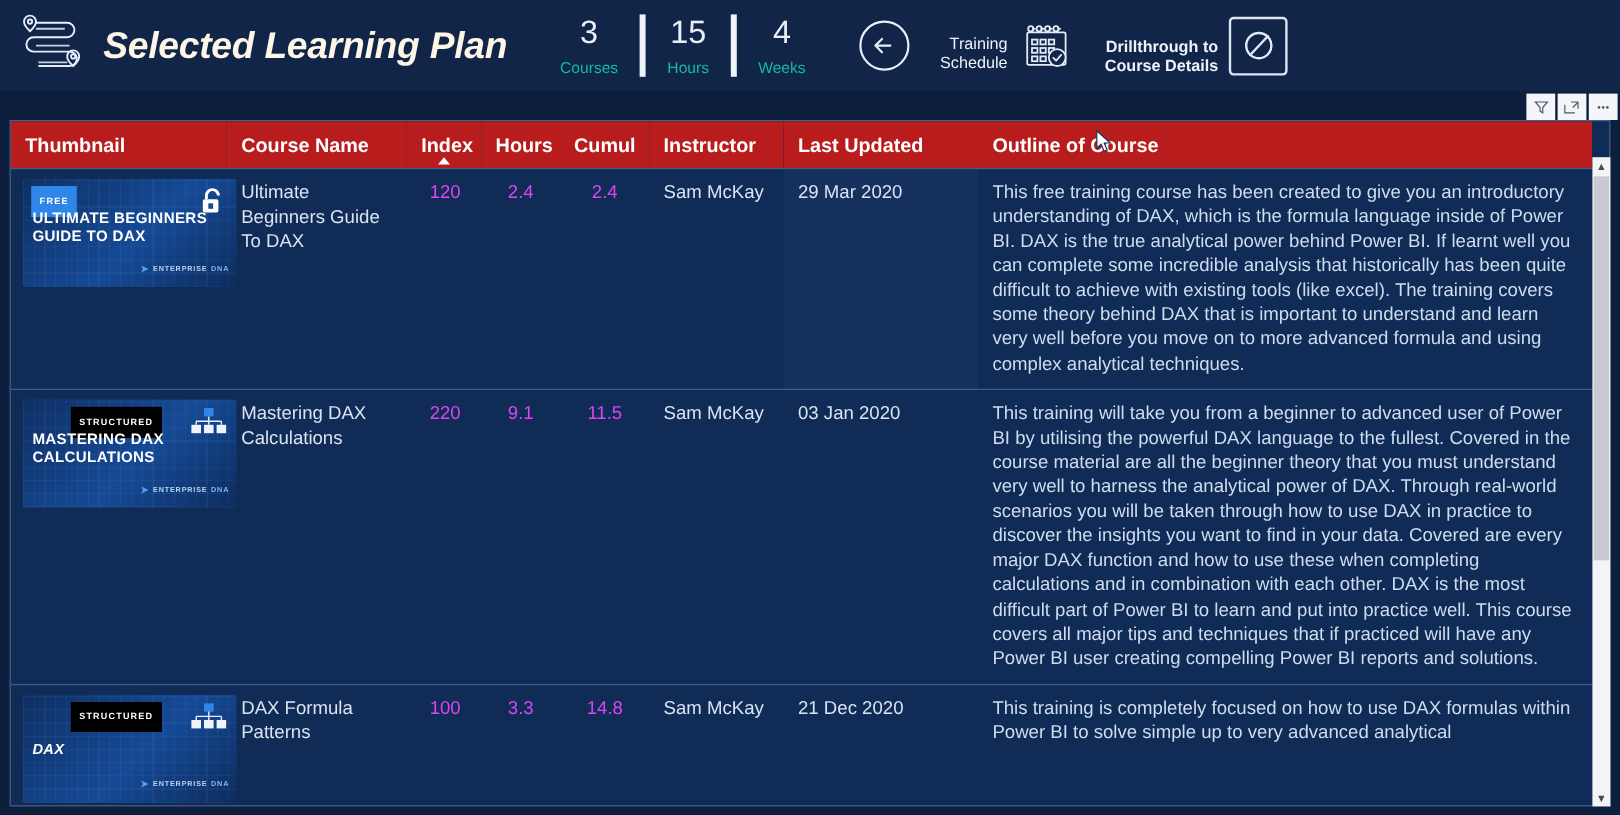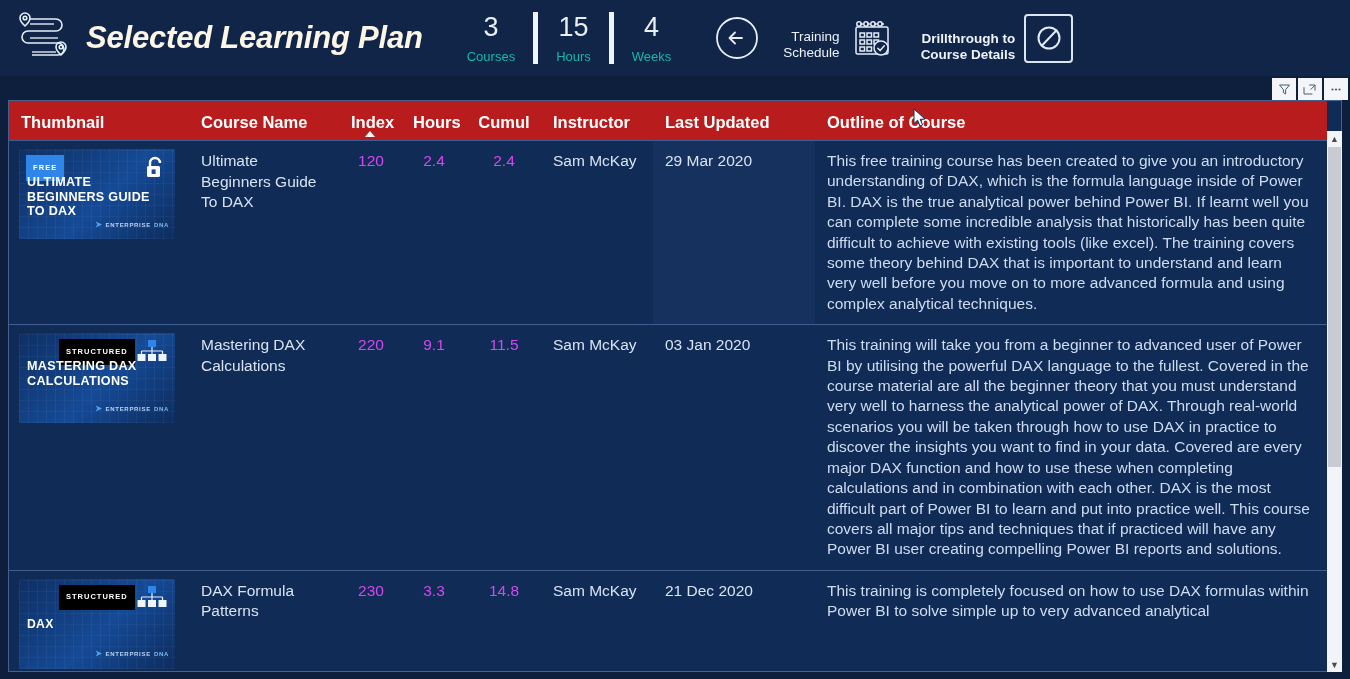--- a/index.html
+++ b/index.html
@@ -78,41 +78,41 @@
     padding: 10px 10px 10px 12px; vertical-align: top;
     border-top: 1px solid #3f5d90;
   }
   tbody td.num { text-align: center; color: #d946ef; }
   tbody td.outline { color: #cfdcef; line-height: 20.4px; padding-right: 16px; }
   td.highlight { background: #16315e; }
   td.thumb { padding: 8px 10px 8px 10px; }
 
   
   .thumb-card {
-    position: relative; width: 156px; height: 90px; border-radius: 2px;
+    position: relative; width: 178px; height: 90px; border-radius: 2px;
     overflow: hidden; background: #123a78;
   }
   .thumb-card .circuits {
     position: absolute; inset: 0;
     background:
       repeating-linear-gradient(90deg, rgba(255,255,255,.045) 0 1px, transparent 1px 9px),
       repeating-linear-gradient(0deg, rgba(255,255,255,.035) 0 1px, transparent 1px 11px),
       linear-gradient(135deg, #0e2f63 0%, #154a96 55%, #0d2c5e 100%);
   }
   .thumb-card .badge {
     position: absolute; left: 7px; top: 6px; background: #2f86e8; color: #ffffff;
     font-size: 7.5px; font-weight: bold; letter-spacing: 1.1px; padding: 2.5px 7px;
   }
   .thumb-card .badge.structured { background: #000000; letter-spacing: 1px; margin-left: 33px; }
   .thumb-card .t-title {
     position: absolute; left: 8px; top: 26px; right: 6px;
     color: #ffffff; font-size: 12.6px; font-weight: bold; line-height: 14.5px;
     letter-spacing: 0.3px; text-transform: uppercase;
   }
-  .thumb-card .t-title.small { top: 38px; font-size: 12.2px; }
+  .thumb-card .t-title.small { top: 38px; font-size: 12.2px; font-style: italic; }
   .thumb-card .t-ico { position: absolute; right: 8px; top: 7px; }
   .thumb-card .brand {
     position: absolute; right: 6px; bottom: 4px;
     color: #b9d4f2; font-size: 6px; font-weight: bold; letter-spacing: .7px;
     display: flex; align-items: center; gap: 3px;
   }
   .thumb-card .brand .bmark { color: #4da3ef; font-size: 8px; }
   .thumb-card .brand .dna { color: #7fb9ef; }
 
   
@@ -343,21 +343,21 @@
               </svg>
               <div class="t-title small">DAX</div>
               <div class="brand">
                 <span class="bmark">➤</span>
                 <span>ENTERPRISE</span>
                 <span class="dna">DNA</span>
               </div>
             </div>
           </td>
           <td>DAX Formula Patterns</td>
-          <td class="num">230</td>
+          <td class="num">100</td>
           <td class="num">3.3</td>
           <td class="num">14.8</td>
           <td>Sam McKay</td>
           <td>21 Dec 2020</td>
           <td class="outline">This training is completely focused on how to use DAX formulas within Power BI to solve simple up to very advanced analytical</td>
         </tr>
 
       </tbody>
     </table>
   </div>

